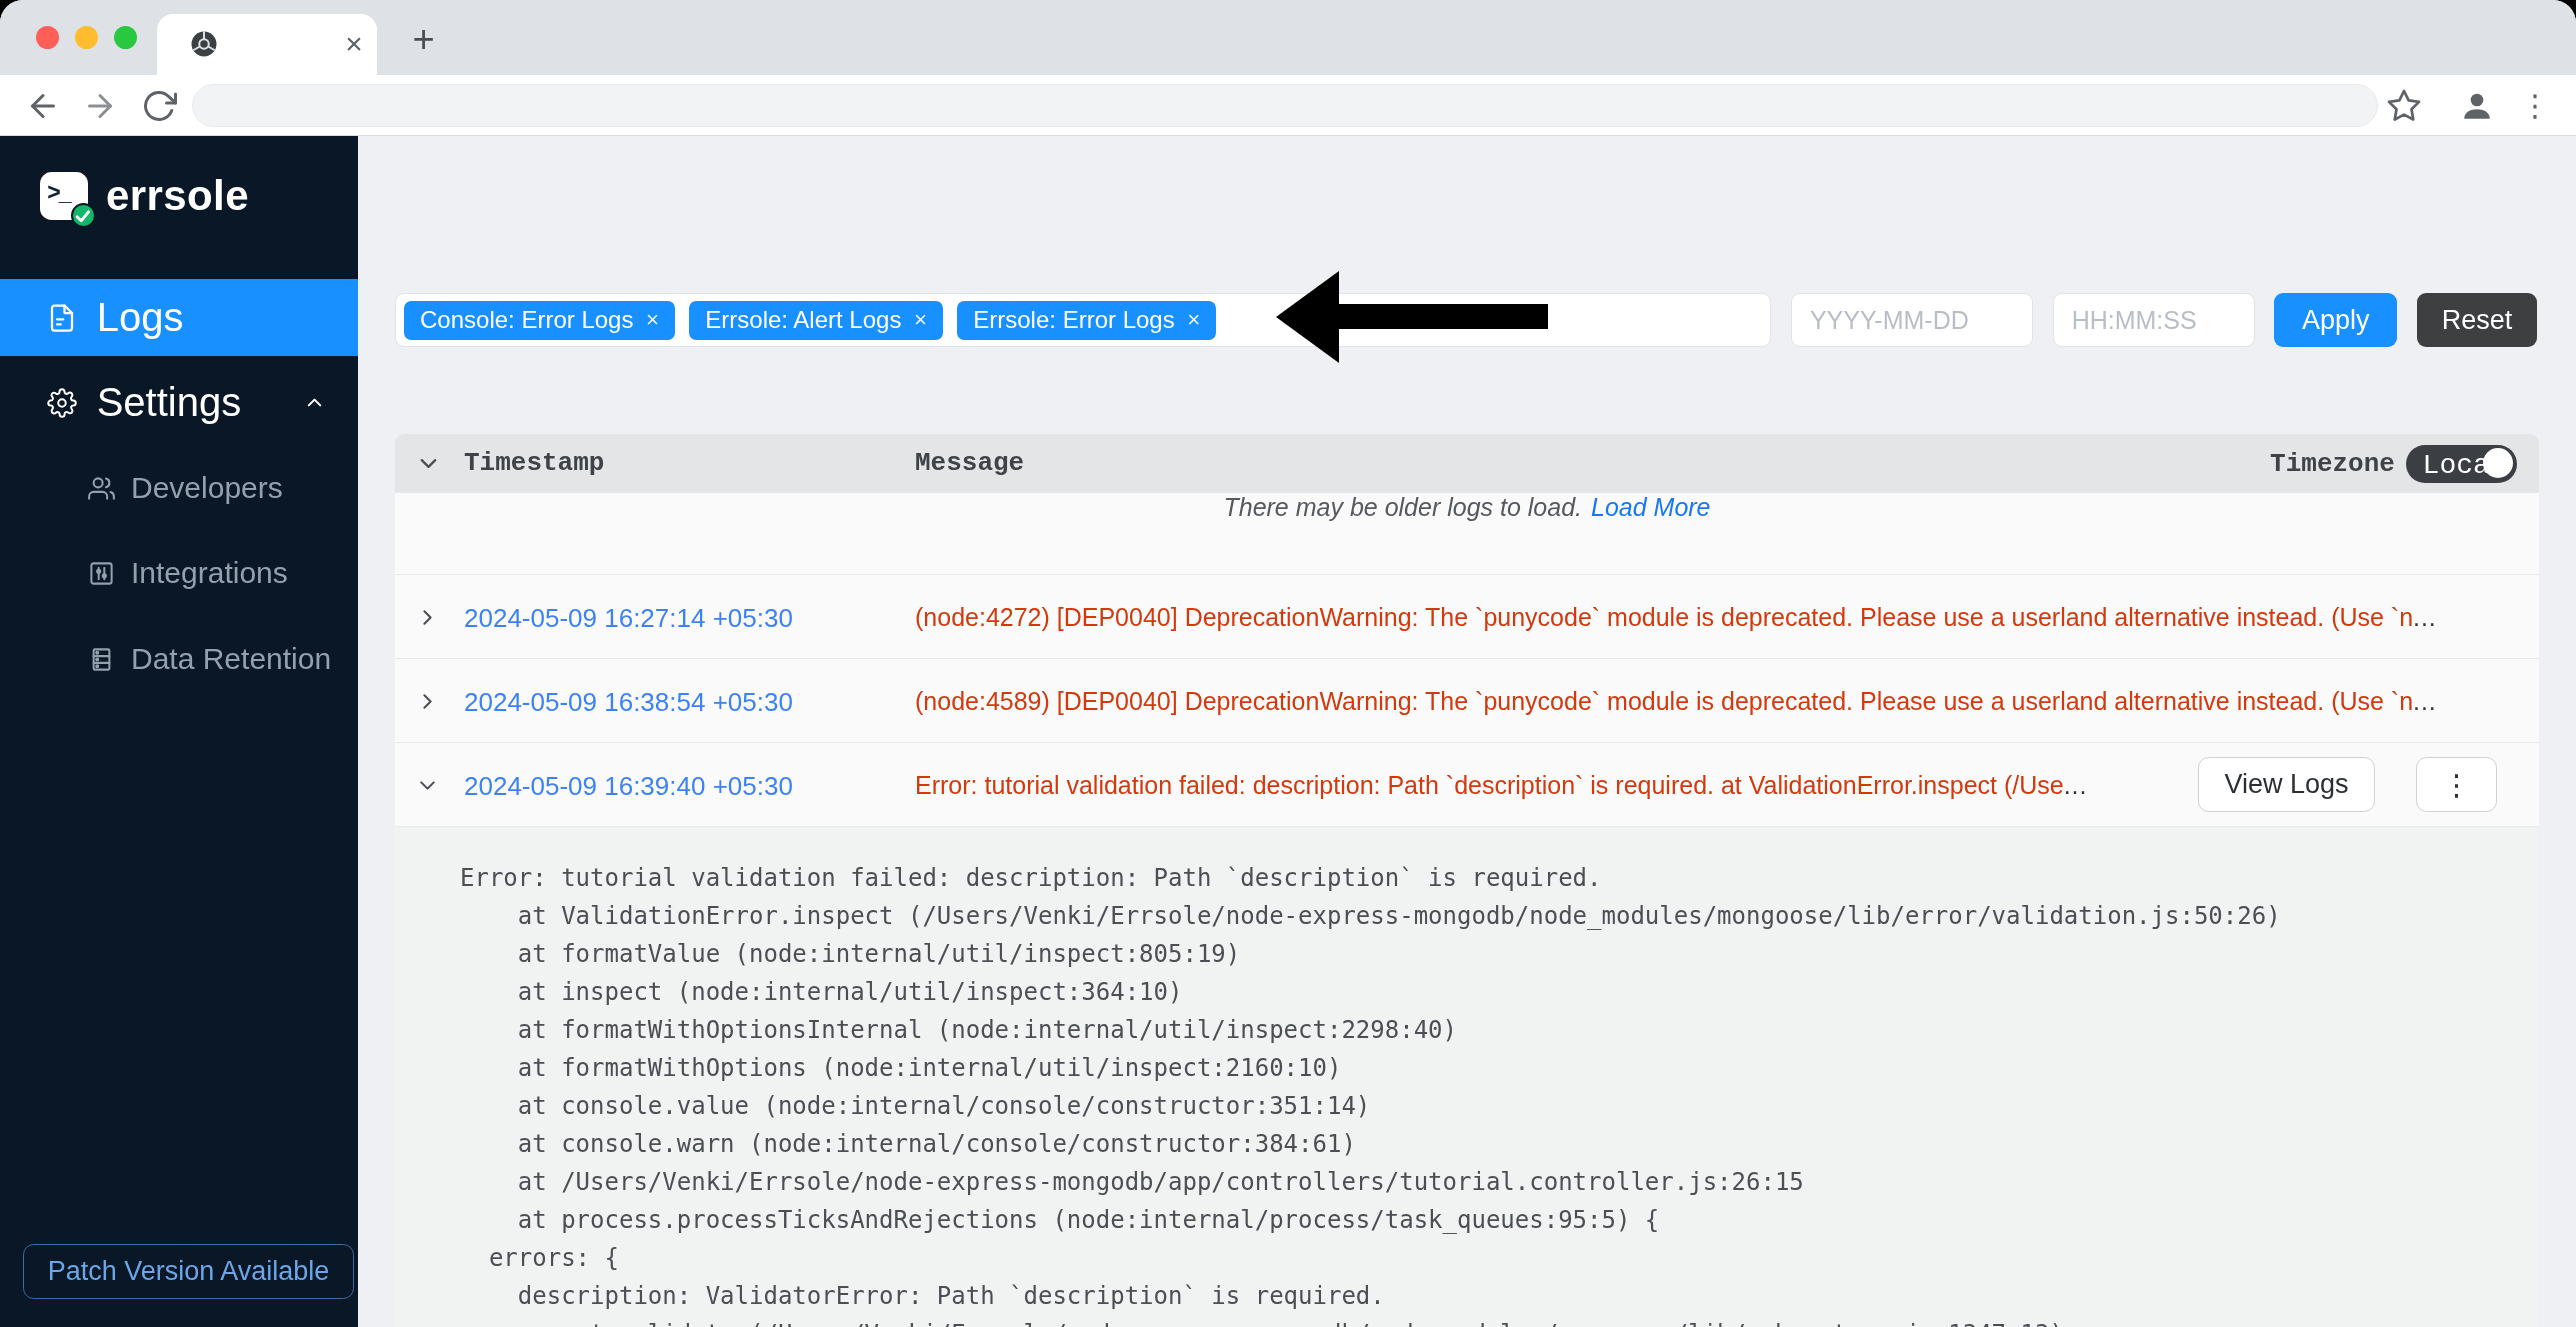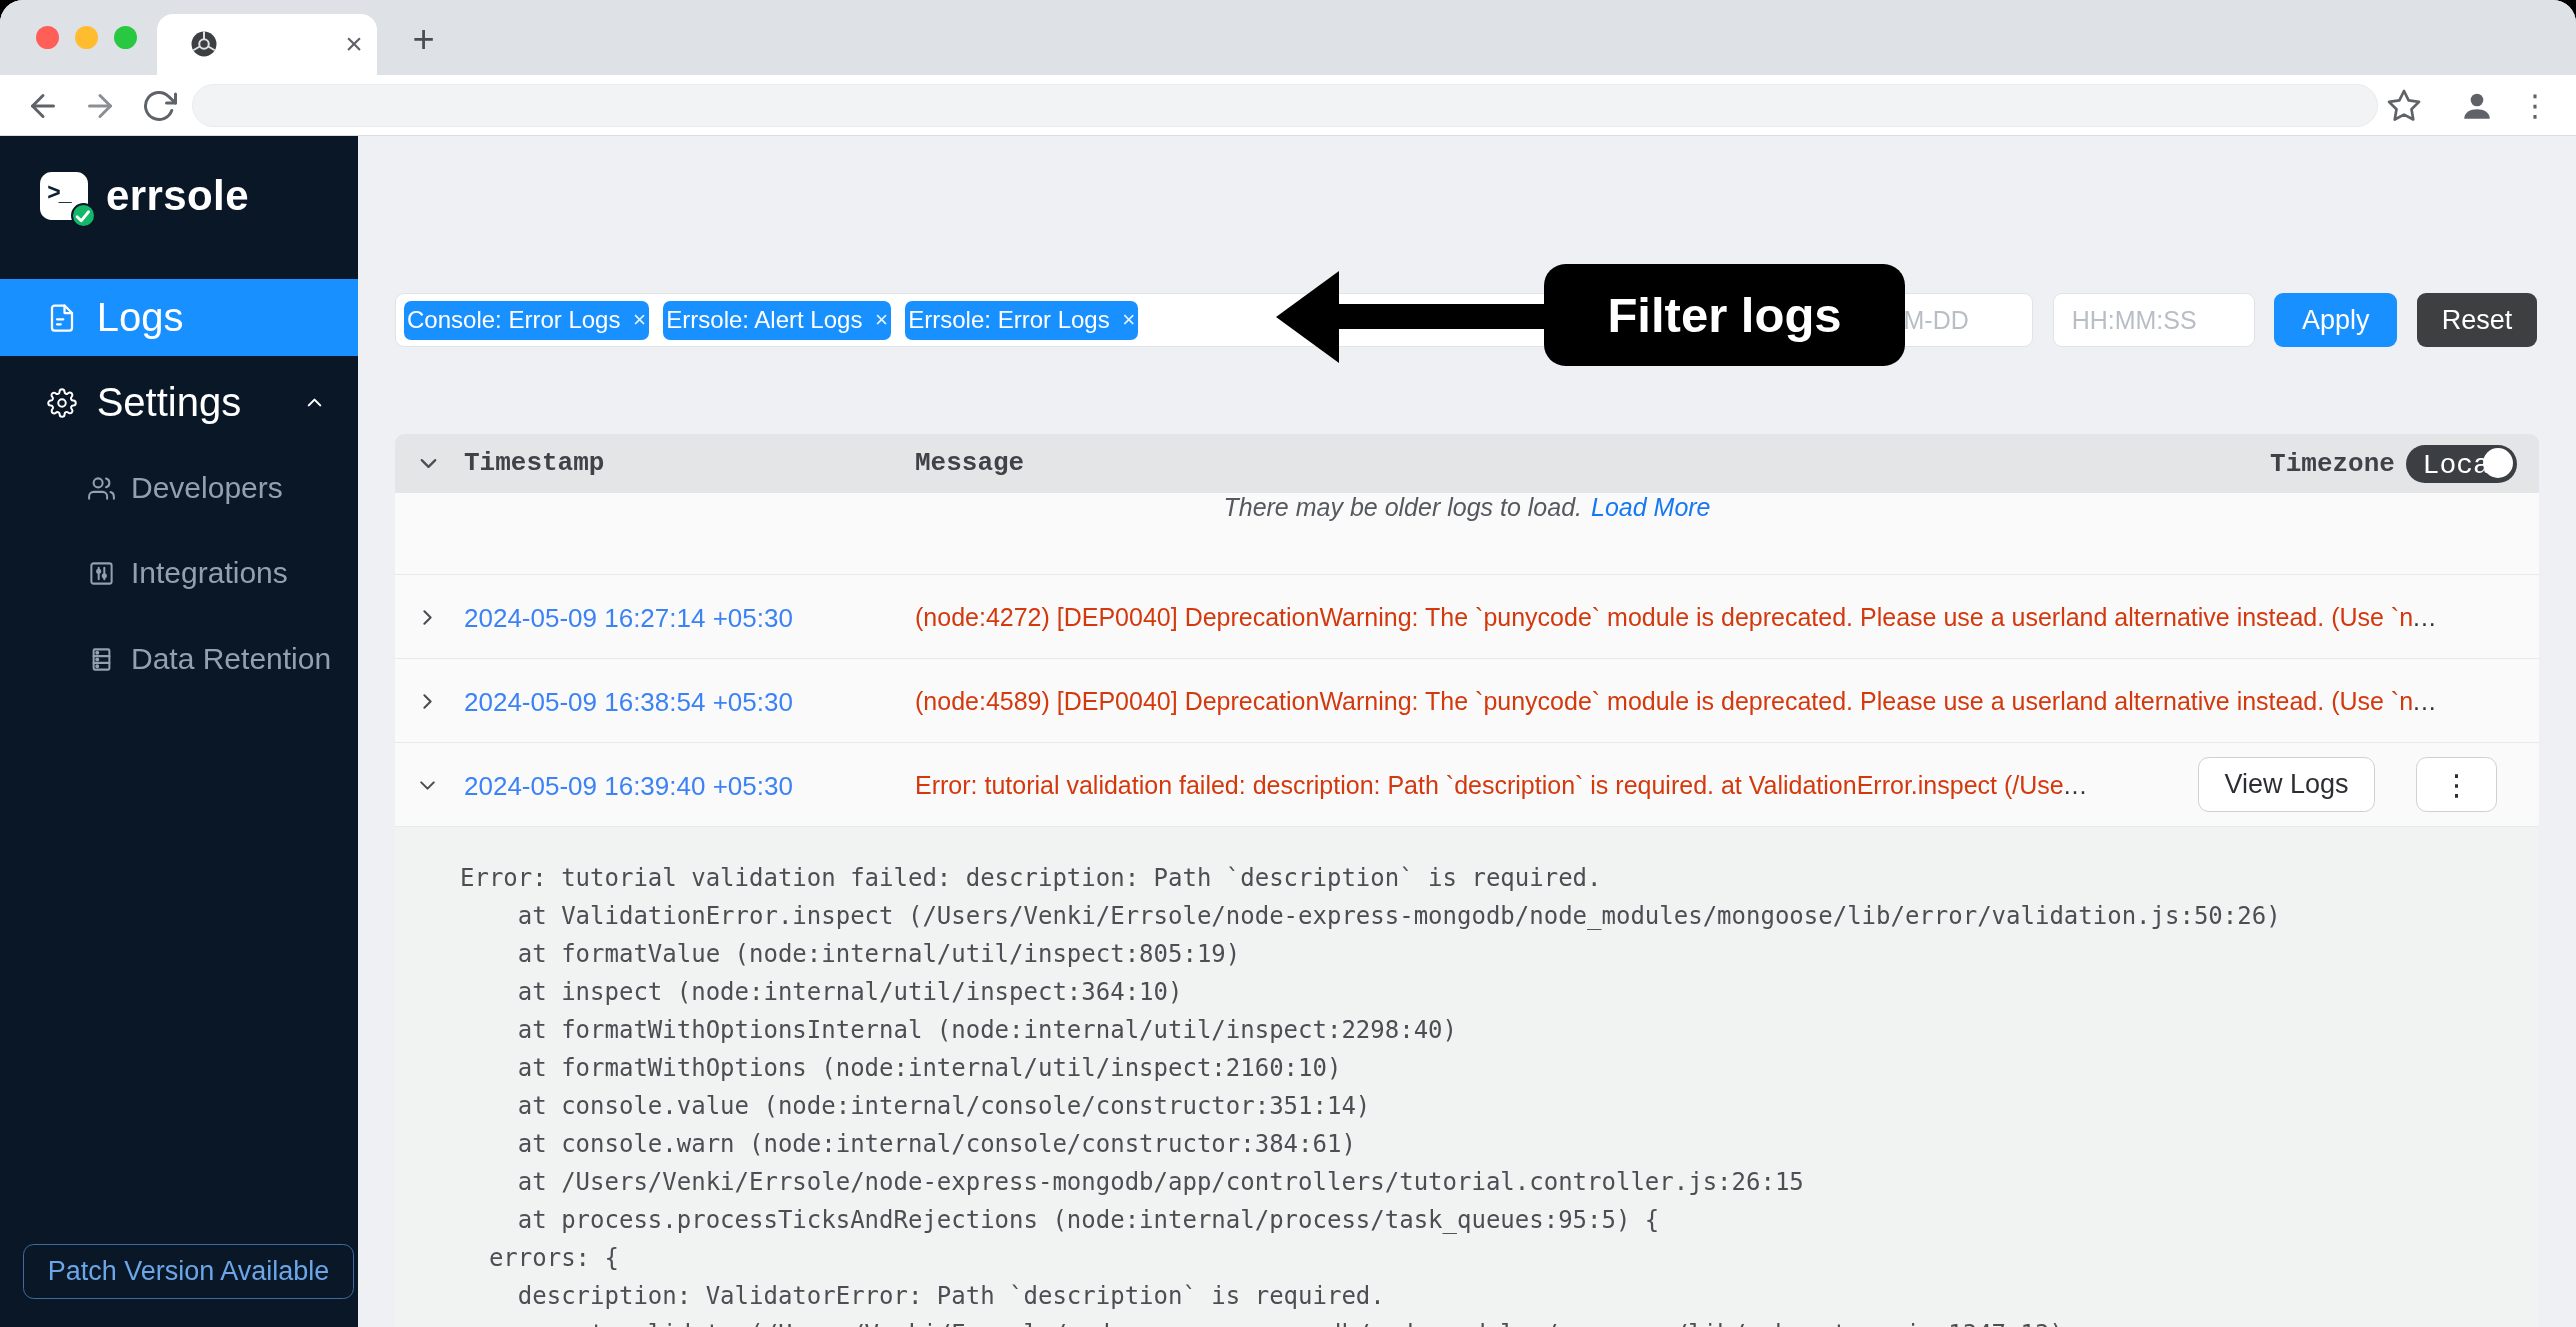--- a/index.html
+++ b/index.html
@@ -36,21 +36,21 @@
   .sub-icon { width:27px; height:27px; margin-left:88px; margin-right:16px; flex:none; }
   .patch-btn { position:absolute; left:23px; bottom:28px; width:331px; height:55px; background:transparent; border:1.8px solid #3c6ca3; border-radius:10.7px; color:#6ba6e8; font-size:27px; font-family:"Liberation Sans",sans-serif; }
 
   
   .main { position:absolute; top:136px; left:358px; right:0; bottom:0; background:#eef0f3; }
   .search-input { position:absolute; left:37px; top:66px; width:2142px; height:48px; background:#fff; border:0.9px solid #dfe2e6; border-radius:9px; padding:0 22.4px; font-size:25px; color:#303438; font-family:"Liberation Sans",sans-serif; outline:none; }
   input::placeholder { color:#b9bec6; opacity:1; }
 
   .filter-row { position:absolute; left:37px; top:157px; width:2142px; height:54px; display:flex; gap:19.7px; }
   .multiselect { flex:1; background:#fff; border:0.9px solid #e0e3e7; border-radius:9px; display:flex; align-items:center; gap:14.3px; padding:0 8px; overflow:hidden; }
-  .tag { height:39px; background:#1890ff; color:#fff; border-radius:7.2px; font-size:24px; display:flex; align-items:center; padding:0 3px; white-space:nowrap; flex:none; }
+  .tag { height:39px; background:#1890ff; color:#fff; border-radius:7.2px; font-size:24px; display:flex; align-items:center; padding:0 16px; white-space:nowrap; flex:none; }
   .tag-x { margin-left:12.5px; font-size:22.4px; opacity:.9; }
   .f-input { height:54px; background:#fff; border:0.9px solid #e0e3e7; border-radius:9px; padding:0 18px; font-size:25px; color:#303438; font-family:"Liberation Sans",sans-serif; outline:none; }
   .f-date { width:242px; } .f-time { width:202px; }
   .f-btn { height:54px; border:none; border-radius:9px; color:#fff; font-size:27px; font-family:"Liberation Sans",sans-serif; }
   .f-apply { width:123px; background:#1890ff; }
   .f-reset { width:120px; background:#3d3f41; }
 
   .annotation { position:absolute; left:0; top:0; width:100%; height:100%; pointer-events:none; z-index:6; }
   .arrow-head { position:absolute; left:881px; top:-22.4px; width:0; height:0; border-top:46px solid transparent; border-bottom:46px solid transparent; border-right:63px solid #000; }
   .arrow-bar { position:absolute; left:937px; top:10.7px; width:216px; height:25px; background:#000; }
@@ -220,21 +220,20 @@
           </span>
       </div>
       <input class="f-input f-date" placeholder="YYYY-MM-DD" style="">
       <input class="f-input f-time" placeholder="HH:MM:SS" style="">
       <button class="f-btn f-apply">Apply</button>
       <button class="f-btn f-reset">Reset</button>
 
       <div class="annotation">
         <div class="arrow-head"></div>
         <div class="arrow-bar"></div>
-        <div class="arrow-box">Filter logs</div>
       </div>
     </div>
 
     <div class="log-table">
 
       <div class="t-header">
         <svg class="h-chev" viewBox="0 0 24 24" fill="none" stroke="#4a4e52" stroke-width="2" stroke-linecap="round" stroke-linejoin="round">
             <polyline points="6 9 12 15 18 9"></polyline>
           </svg>
         <span class="h-ts">Timestamp</span>

